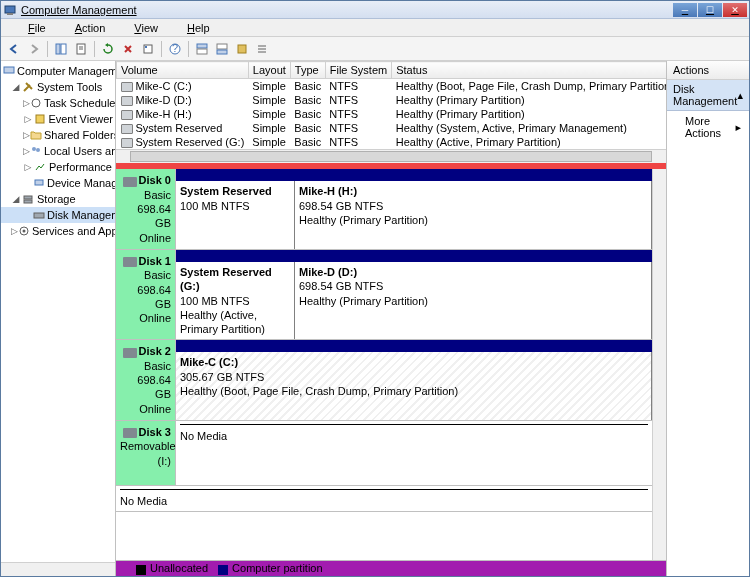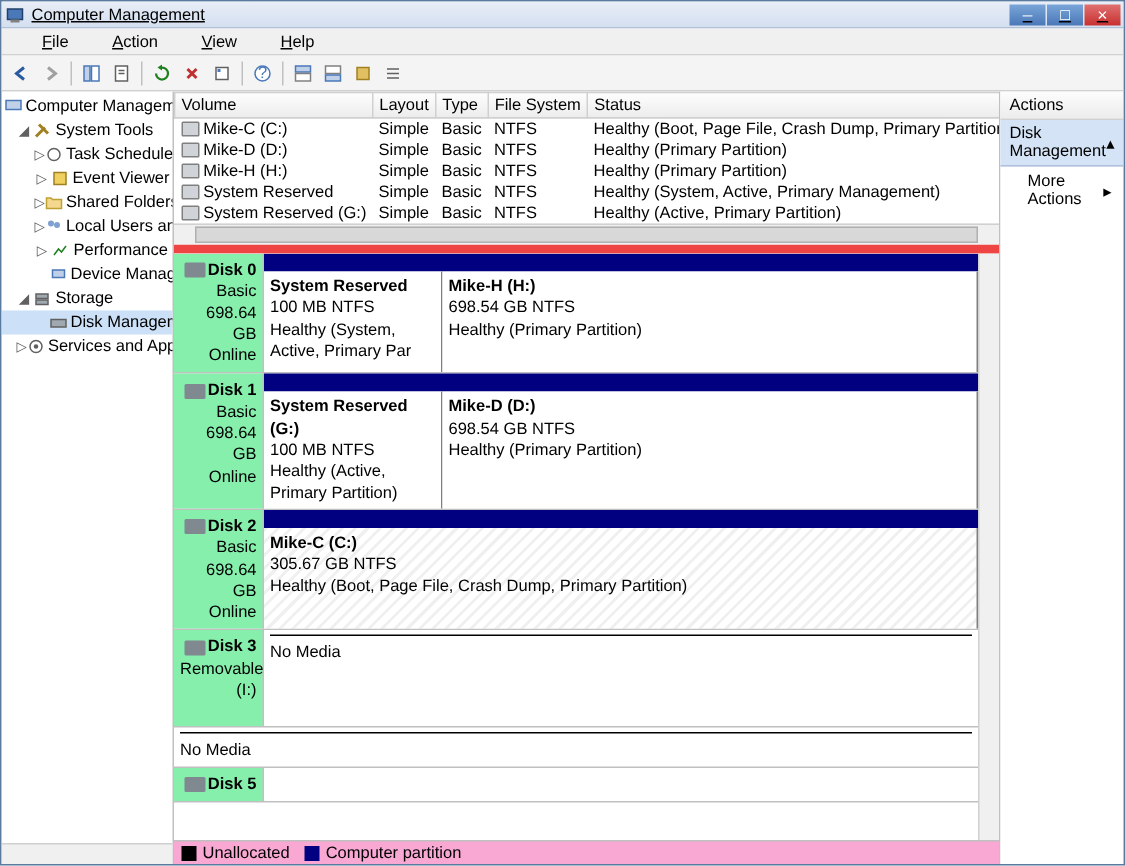--- a/index.html
+++ b/index.html
@@ -59,21 +59,21 @@
 .diskparts .header { height: 12px; background: #000080; }
 .diskparts .parts { flex: 1; display: flex; min-height: 44px; }
 .part { border-right: 1px solid #808080; padding: 3px 4px; font-size: 10px; line-height: 1.3; position: relative; }
 .part.primary { background: #fff; }
 .part b { font-weight: bold; }
 .part.hatched { background: repeating-linear-gradient(135deg, #f0f0f0, #f0f0f0 2px, #fff 2px, #fff 6px); }
 .nomedia { flex: 1; padding: 3px 4px; font-size: 10px; line-height: 1.3; }
 .nomedia .hdr { height: 1px; background: #000; margin-bottom: 4px; }
 
 
-.legend { height: 16px; border-top: 1px solid #c0c0c0; display: flex; align-items: center; padding: 0 5px; gap: 10px; background: #f9a8d4; font-size: 11px; }
+.legend { height: 16px; border-top: 1px solid #c0c0c0; display: flex; align-items: center; padding: 0 20px; gap: 10px; background: #a21caf; font-size: 11px; }
 .legend .swatch { display: inline-block; width: 10px; height: 10px; margin-right: 4px; vertical-align: middle; }
 .legend .swatch.unalloc { background: #000; }
 .legend .swatch.primary { background: #000080; }
 
 
 .actions { width: 82px; background: #fff; display: flex; flex-direction: column; }
 .actions .ahdr { background: linear-gradient(to bottom,#fdfdfd,#ececec); padding: 3px 6px; font-weight: normal; border-bottom: 1px solid #d0d0d0; font-size: 11px; }
 .actions .agroup { background: #d4e3f5; padding: 3px 6px; border-bottom: 1px solid #b0c0d8; font-size: 11px; display: flex; align-items: center; justify-content: space-between; }
 .actions .aitem { padding: 4px 8px 4px 18px; font-size: 11px; cursor: pointer; display: flex; align-items: center; justify-content: space-between; }
 
@@ -358,21 +358,20 @@
           <span>Basic</span><br>
           <span>698.64 GB</span><br>
           <span>Online</span>
         </div>
         <div class="diskparts">
           <div class="header"></div>
           <div class="parts">
             <div class="part primary" style="width:25%">
               <b>System Reserved</b><br>
               <span>100 MB NTFS</span><br>
-              <span>Healthy (System, Active, Primary Par</span>
             </div>
             <div class="part primary" style="flex:1">
               <b>Mike-H  (H:)</b><br>
               <span>698.54 GB NTFS</span><br>
               <span>Healthy (Primary Partition)</span>
             </div>
           </div>
         </div>
       </div>
 
@@ -430,27 +429,20 @@
         </div>
       </div>
 
       <div class="diskrow">
         <div class="nomedia">
           <div class="hdr"></div>
           <span>No Media</span>
         </div>
       </div>
 
-      <div class="diskrow">
-        <div class="diskinfo">
-          <span class="dicon"></span><b>Disk 5</b><br>
-          
-        </div>
-        <div class="nomedia"></div>
-      </div>
 
     </div>
     <div class="vscroll"></div>
     </div>
 
     <div class="legend">
       <span><span class="swatch unalloc"></span><span>Unallocated</span></span>
       <span><span class="swatch primary"></span><span>Computer partition</span></span>
     </div>
   </div>

